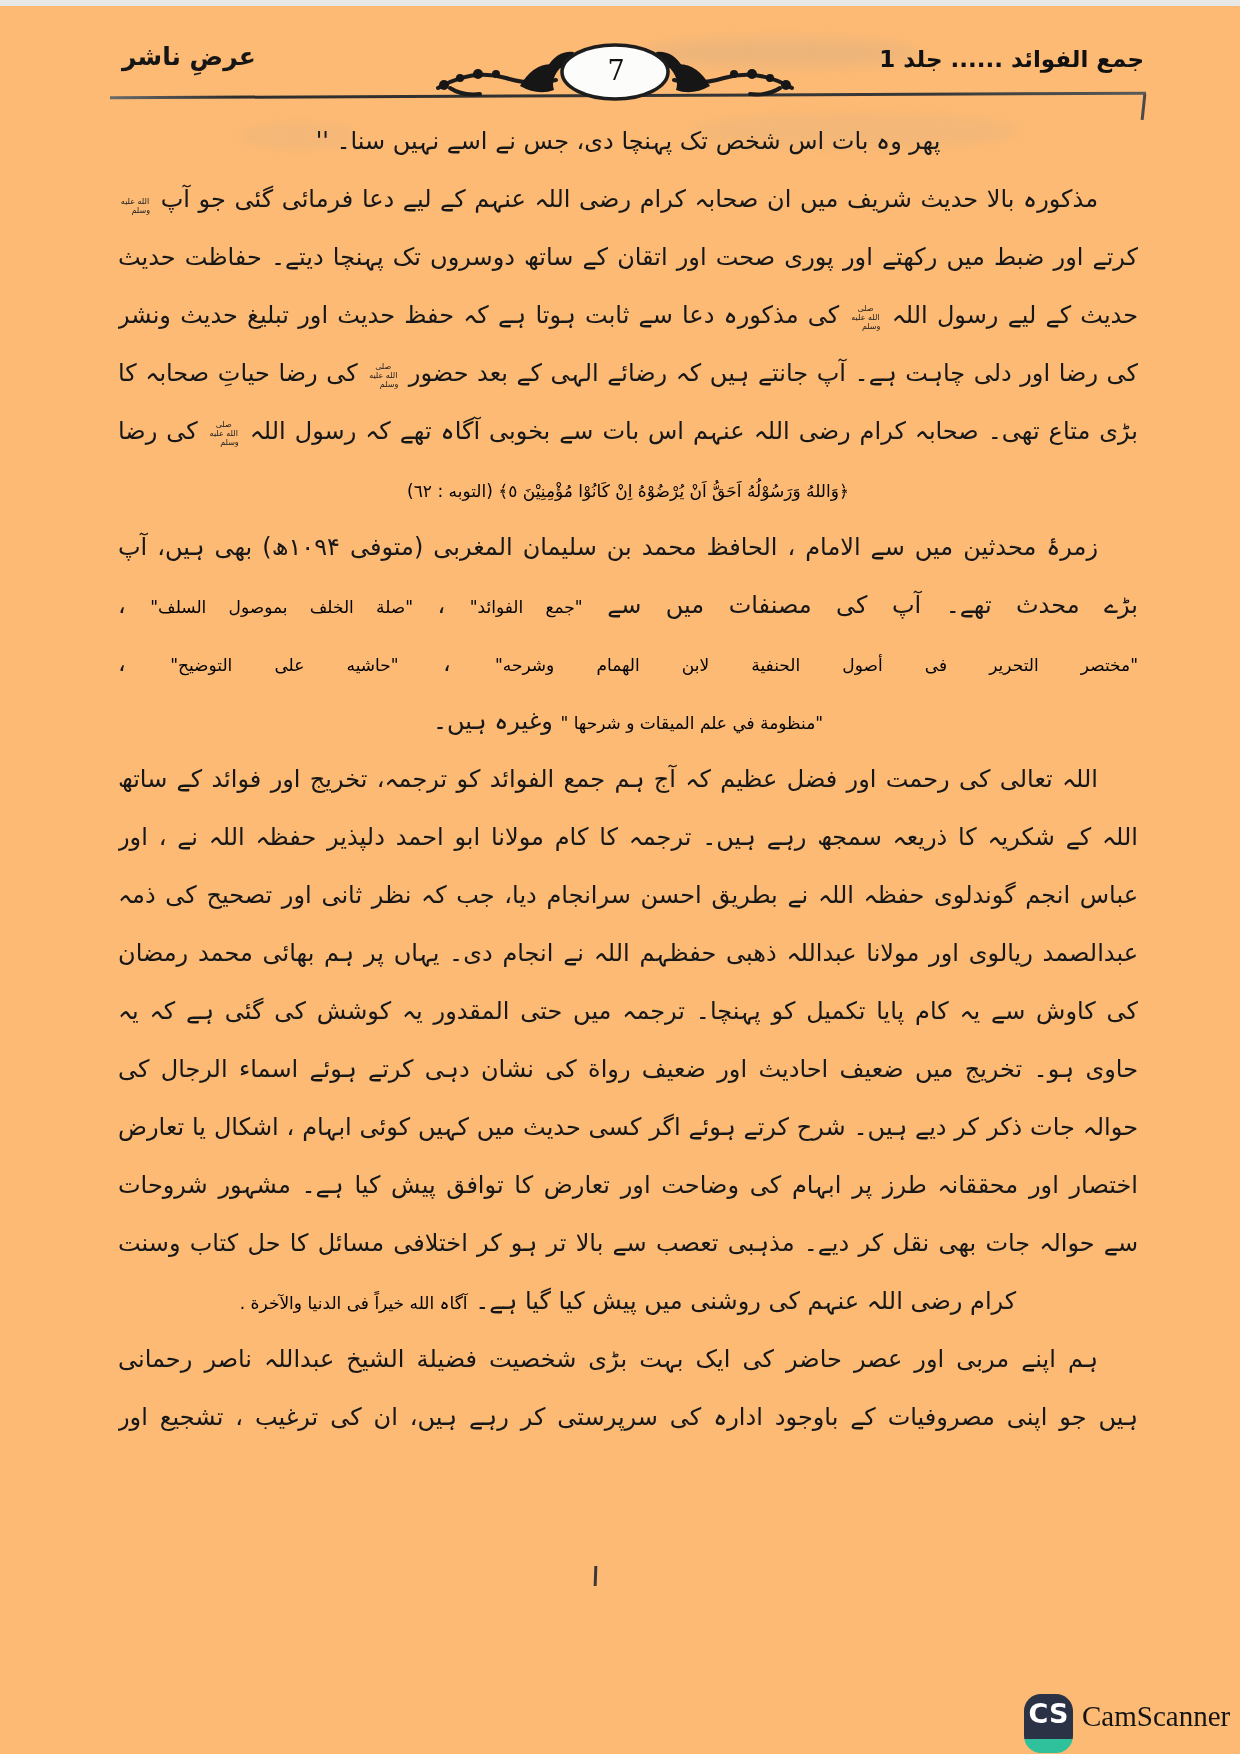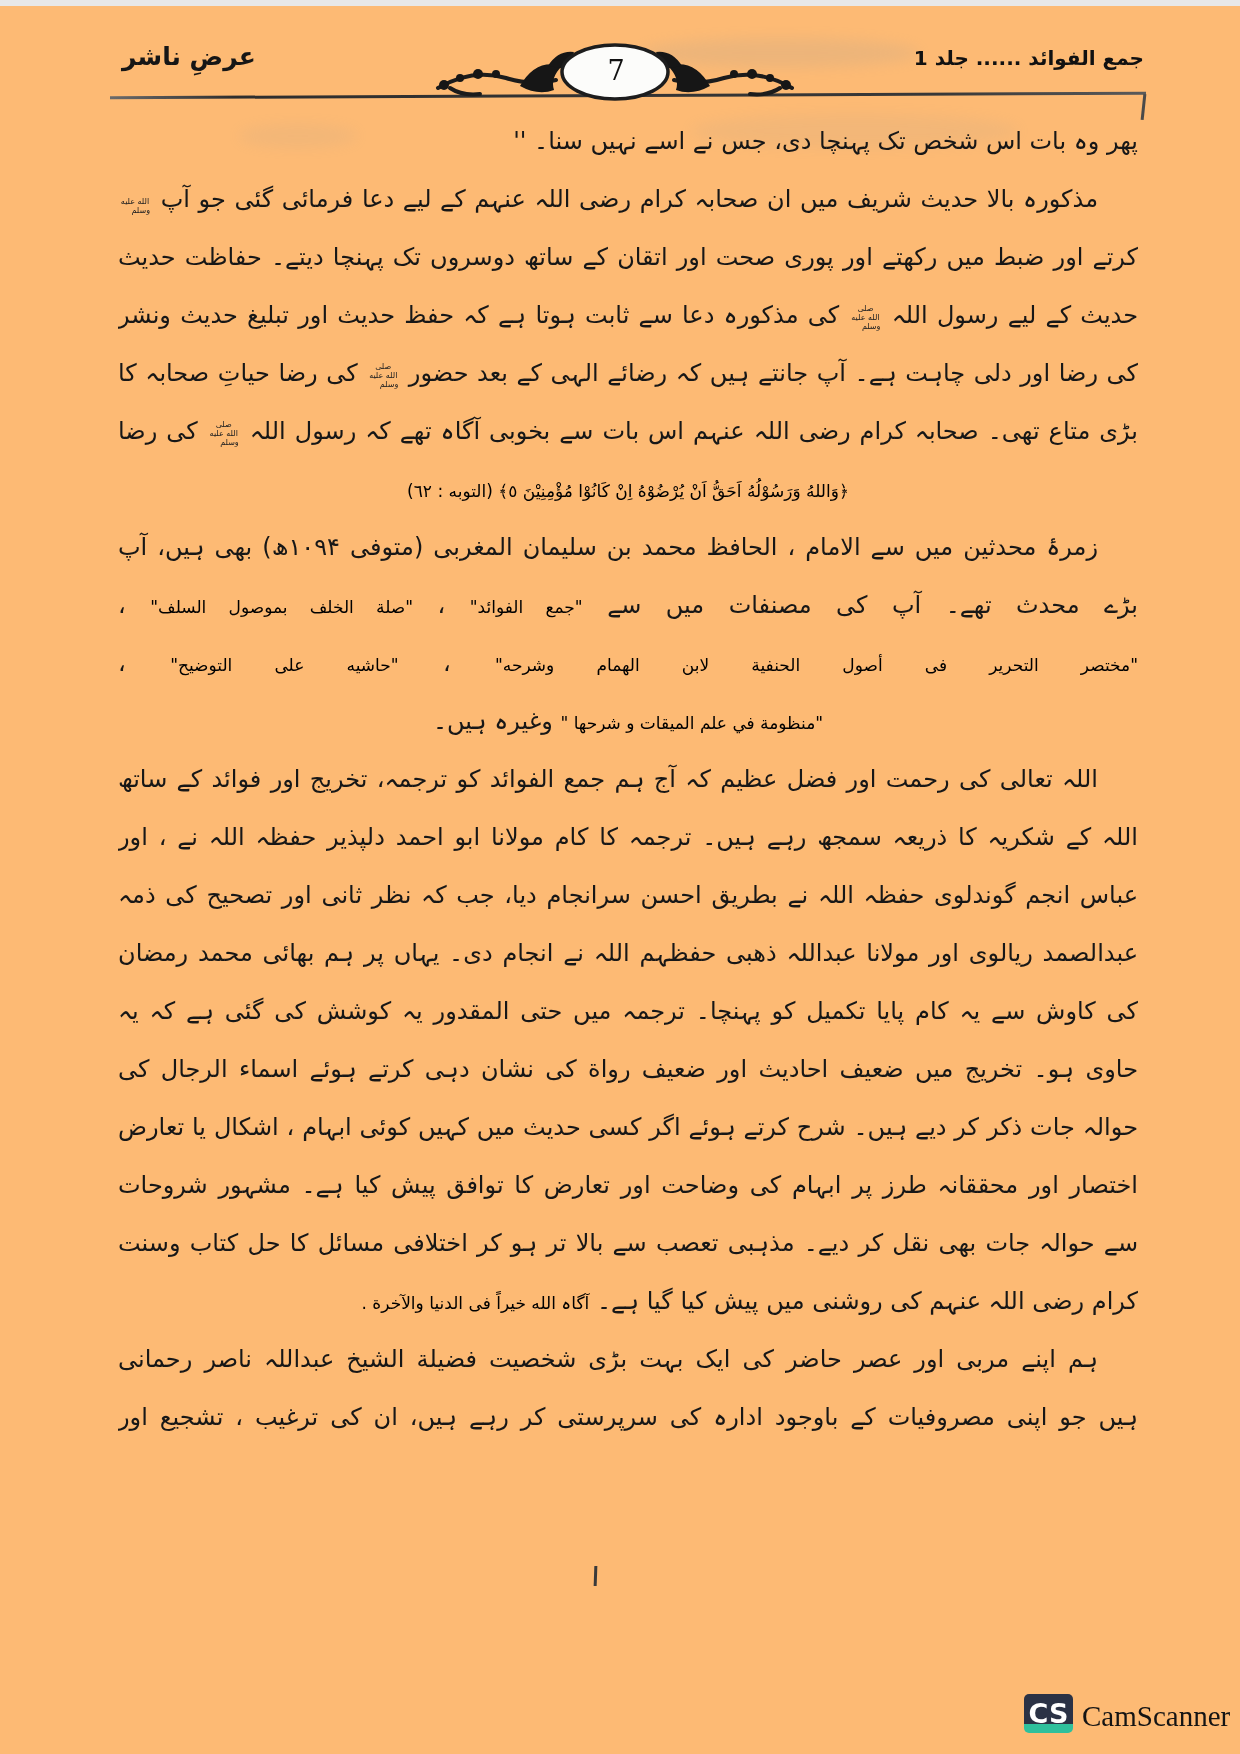--- a/index.html
+++ b/index.html
@@ -7,21 +7,21 @@
     position:relative;width:1240px;height:1754px;margin:6px auto;
     background:#fdba74;overflow:hidden;
     font-family:"DejaVu Sans",sans-serif;color:#1b1b1b;
   }
   
   .hdr-left{
     position:absolute;left:122px;top:36px;font-size:25px;font-weight:700;
     direction:rtl;color:#161616;
   }
   .hdr-right{
-    position:absolute;right:96px;top:40px;font-size:20px;font-weight:700;
+    position:absolute;right:96px;top:40px;font-size:23px;font-weight:700;
     direction:rtl;color:#111;
   }
   .hdr-rule{
     position:absolute;left:110px;top:88px;width:1036px;height:3px;
     background:linear-gradient(90deg,#6b6b6b,#2e2e2e 12%,#383838 80%,#5a5a5a);
     transform:rotate(-0.25deg);
   }
   .hdr-rule-tick{
     position:absolute;left:1142px;top:88px;width:3px;height:26px;background:#4a4a4a;
     transform:rotate(6deg);
@@ -31,36 +31,36 @@
     position:absolute;left:585px;top:49px;width:62px;text-align:center;
     font-family:"DejaVu Serif",serif;font-size:27px;color:#111;
   }
   
   .body-text{
     position:absolute;left:118px;top:106px;width:1020px;direction:rtl;color:#171717;
   }
   .line{height:58px;line-height:58px;font-size:24px;overflow:hidden;}
   .line.justify{text-align:justify;text-align-last:justify;}
   .line.indent{text-align:justify;text-align-last:justify;text-indent:40px;}
-  .line.left{text-align:right;}
+  .line.left{text-align:center;}
   .line.center{text-align:center;}
   .ar{font-weight:400;font-size:17px;color:#000;}
   .hon{
     display:inline-block;width:30px;font-size:8px;line-height:1.1;
     vertical-align:-6px;text-align:center;white-space:normal;margin:0 2px;color:#222;
   }
   
   .smudge{position:absolute;border-radius:50%;background:#9a9a9a;filter:blur(7px);}
   .smudge.s1{left:640px;top:32px;width:280px;height:30px;opacity:.16;}
   .smudge.s2{left:690px;top:108px;width:330px;height:34px;opacity:.10;}
   .smudge.s3{left:238px;top:118px;width:120px;height:24px;opacity:.10;}
   .tickmark{position:absolute;left:594px;top:1560px;width:3px;height:20px;background:#3a3a3a;transform:rotate(2deg);}
   
   .cs-badge{
-    position:absolute;left:1024px;top:1688px;width:49px;height:39px;border-radius:5px;
+    position:absolute;left:1024px;top:1688px;width:49px;height:59px;border-radius:17px;
     background:linear-gradient(180deg,#2b3245 0%,#2b3245 76%,#2fc09c 76%,#2fc09c 100%);
     color:#fff;font-weight:700;font-size:27px;text-align:center;line-height:40px;
     font-family:"DejaVu Sans",sans-serif;
   }
   .cs-label{
     position:absolute;left:1082px;top:1694px;font-family:"Liberation Serif",serif;
     font-size:29px;color:#141414;
   }
 </style>
 </head>

